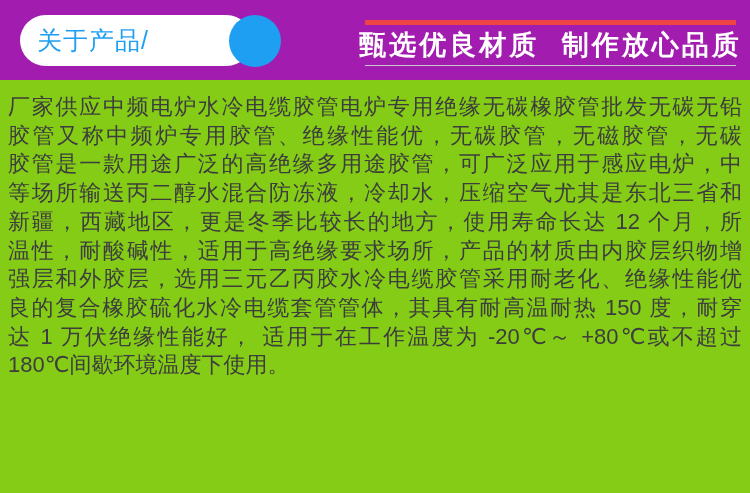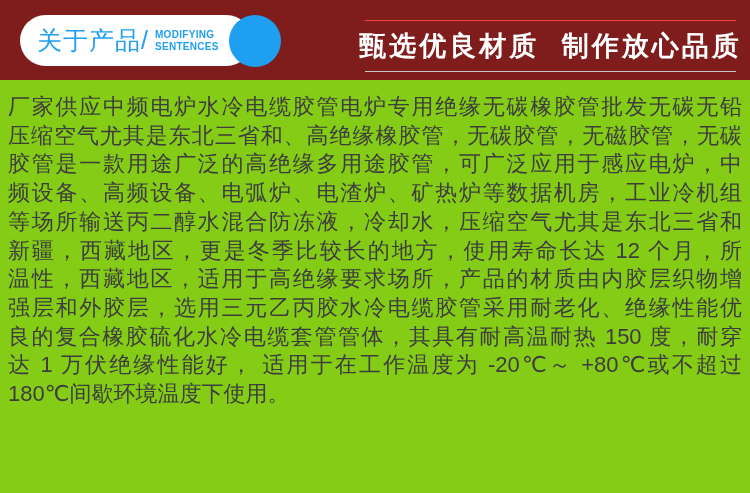--- a/index.html
+++ b/index.html
@@ -44,22 +44,22 @@
     letter-spacing: 0.3px;
   }
   .badge-dot {
     position: absolute; left: 229px; top: 15px;
     width: 52px; height: 52px;
     border-radius: 50%;
     background: #1e9ff2;
   }
   .tagline {
     position: absolute; left: 365px; top: 20px;
-    width: 371px; height: 52px;
-    border-top: 1px solid #ef4444;
+    width: 371px; height: 46px;
+    border-top: 5px solid #ef4444;
     border-bottom: 1px solid #c9c9c9;
     box-sizing: border-box;
     display: flex; align-items: center; justify-content: center;
     color: #ffffff;
     font-size: 27px;
     font-weight: 600;
     letter-spacing: 3px;
     word-spacing: 12px;
     white-space: nowrap;
   }
@@ -83,44 +83,39 @@
   }
   .body-line:last-child {
     text-align-last: left;
   }
 </style>
 </head>
 <body>
 
 <div class="page">
 
-  <div class="header" style="background: #7f1d1d;">
+  <div class="header" style="background: #a21caf;">
 
     <div class="badge" style="background: rgb(255, 255, 255);">
       <span class="badge-title" style="color: rgb(30, 159, 242);">关于产品/</span>
-      <span class="badge-sub" style="color: rgb(30, 159, 242);">
-        <span>MODIFYING</span>
-        <span>SENTENCES</span>
-      </span>
     </div>
 
     <div class="badge-dot" style="background: rgb(30, 159, 242);"></div>
 
     <div class="tagline" style="color: rgb(255, 255, 255);">
       <span>甄选优良材质 制作放心品质</span>
     </div>
   </div>
 
   <div class="body-text" style="color: rgb(61, 61, 61);">
       <div class="body-line">厂家供应中频电炉水冷电缆胶管电炉专用绝缘无碳橡胶管批发无碳无铅</div>
-      <div class="body-line">压缩空气尤其是东北三省和、高绝缘橡胶管，无碳胶管，无磁胶管，无碳</div>
+      <div class="body-line">胶管又称中频炉专用胶管、绝缘性能优，无碳胶管，无磁胶管，无碳</div>
       <div class="body-line">胶管是一款用途广泛的高绝缘多用途胶管，可广泛应用于感应电炉，中</div>
-      <div class="body-line">频设备、高频设备、电弧炉、电渣炉、矿热炉等数据机房，工业冷机组</div>
       <div class="body-line">等场所输送丙二醇水混合防冻液，冷却水，压缩空气尤其是东北三省和</div>
       <div class="body-line">新疆，西藏地区，更是冬季比较长的地方，使用寿命长达 12 个月，所</div>
-      <div class="body-line">温性，西藏地区，适用于高绝缘要求场所，产品的材质由内胶层织物增</div>
+      <div class="body-line">温性，耐酸碱性，适用于高绝缘要求场所，产品的材质由内胶层织物增</div>
       <div class="body-line">强层和外胶层，选用三元乙丙胶水冷电缆胶管采用耐老化、绝缘性能优</div>
       <div class="body-line">良的复合橡胶硫化水冷电缆套管管体，其具有耐高温耐热 150 度，耐穿</div>
       <div class="body-line">达 1 万伏绝缘性能好， 适用于在工作温度为 -20℃～ +80℃或不超过</div>
       <div class="body-line">180℃间歇环境温度下使用。</div>
     </div>
 
 </div>
 
 </body></html>

